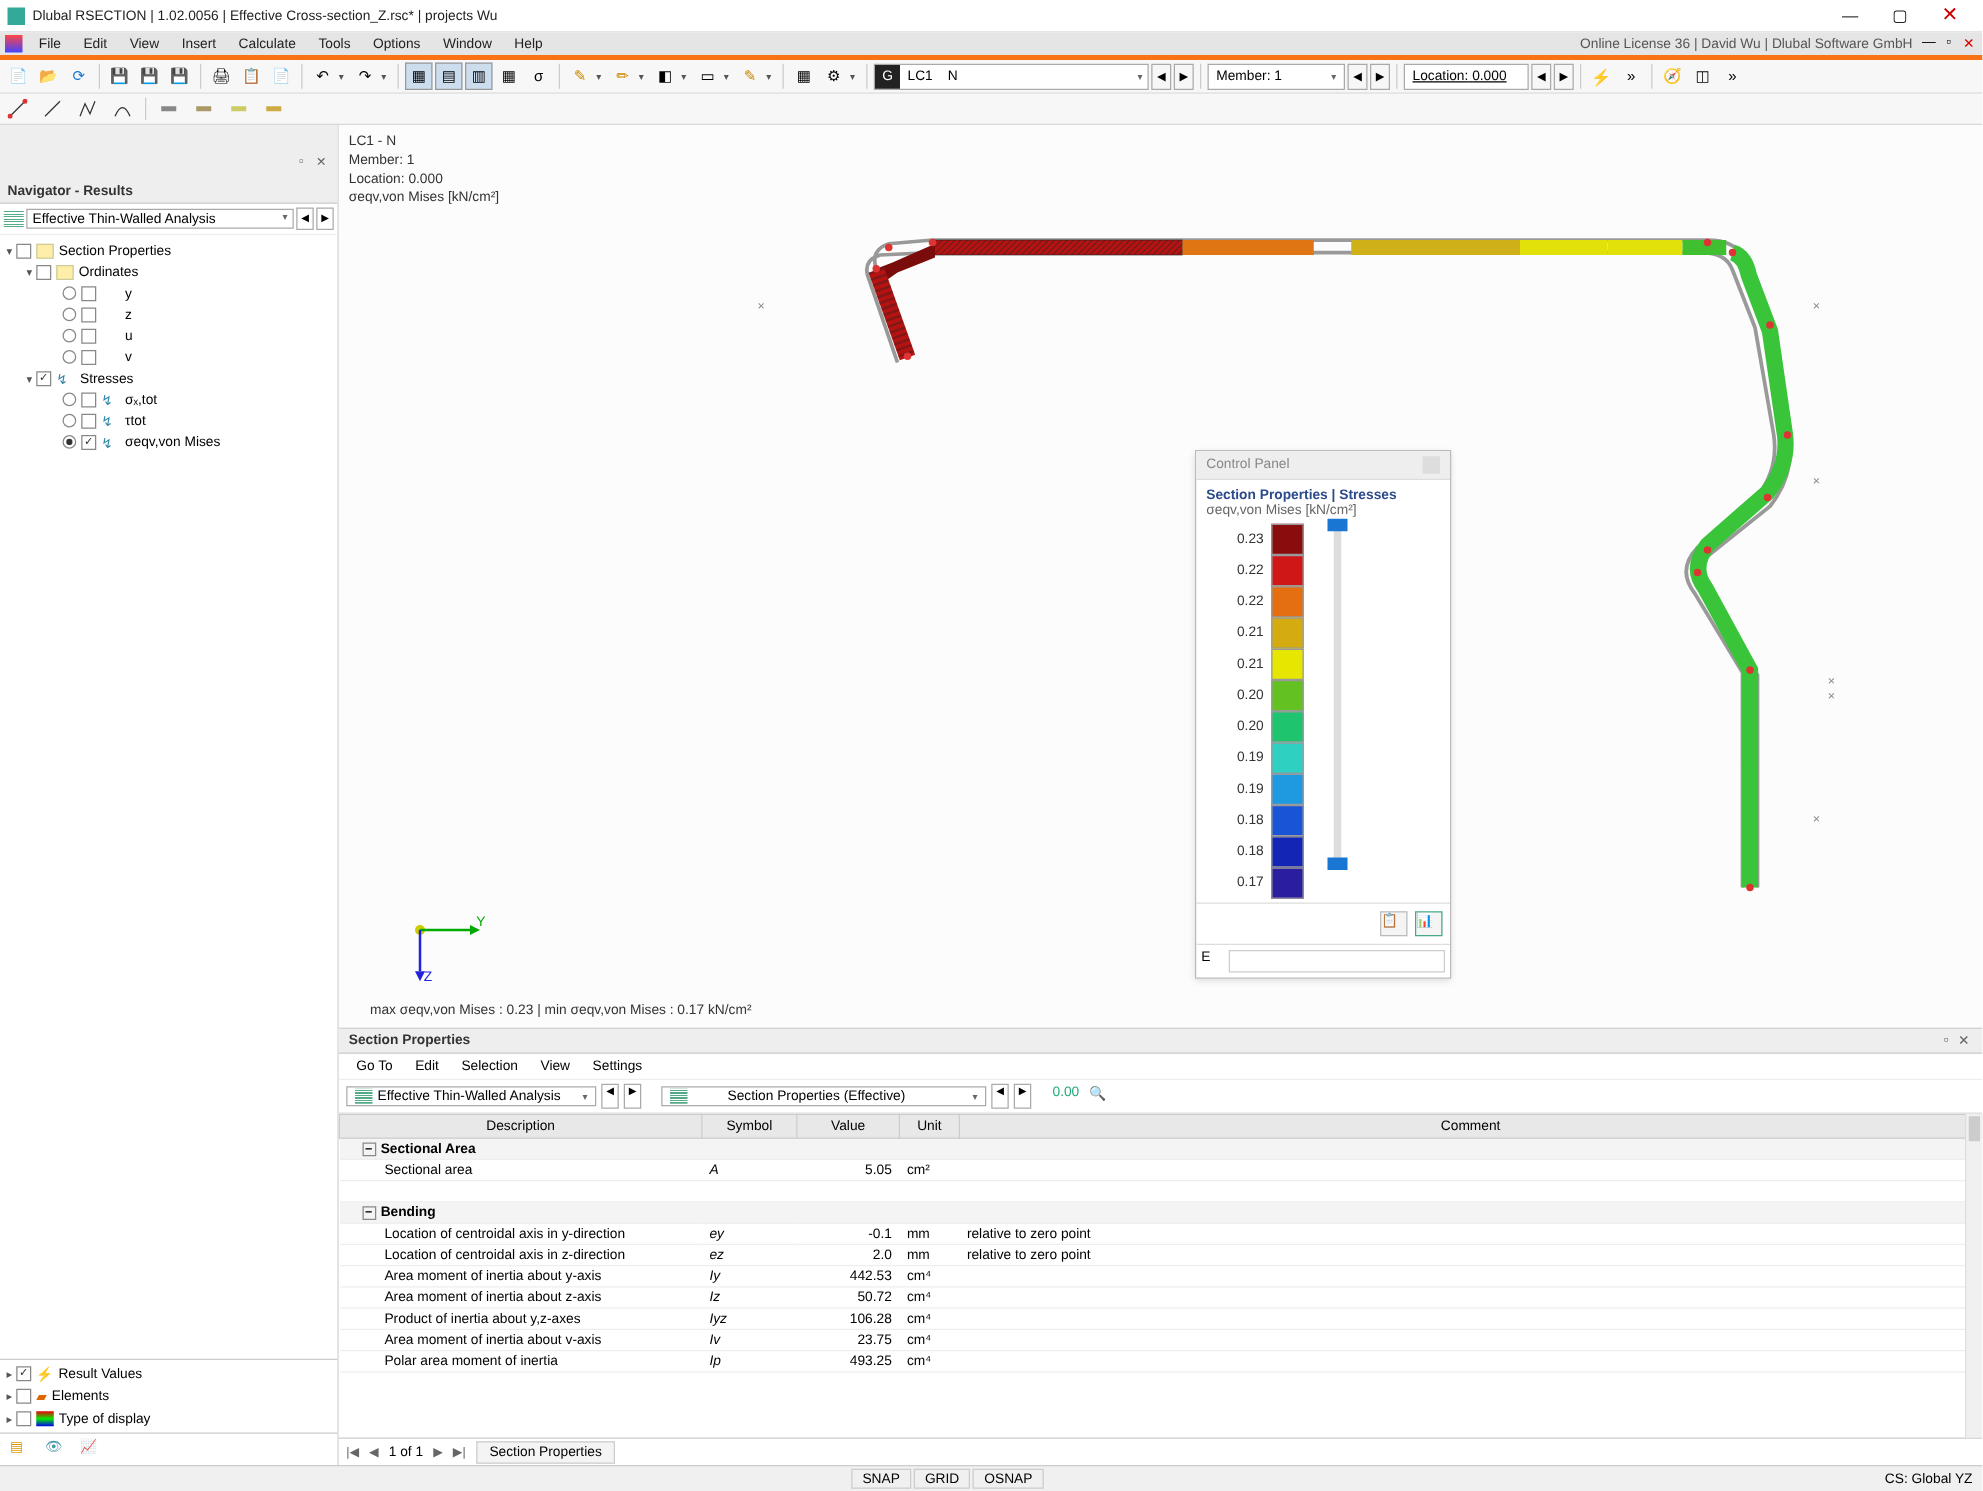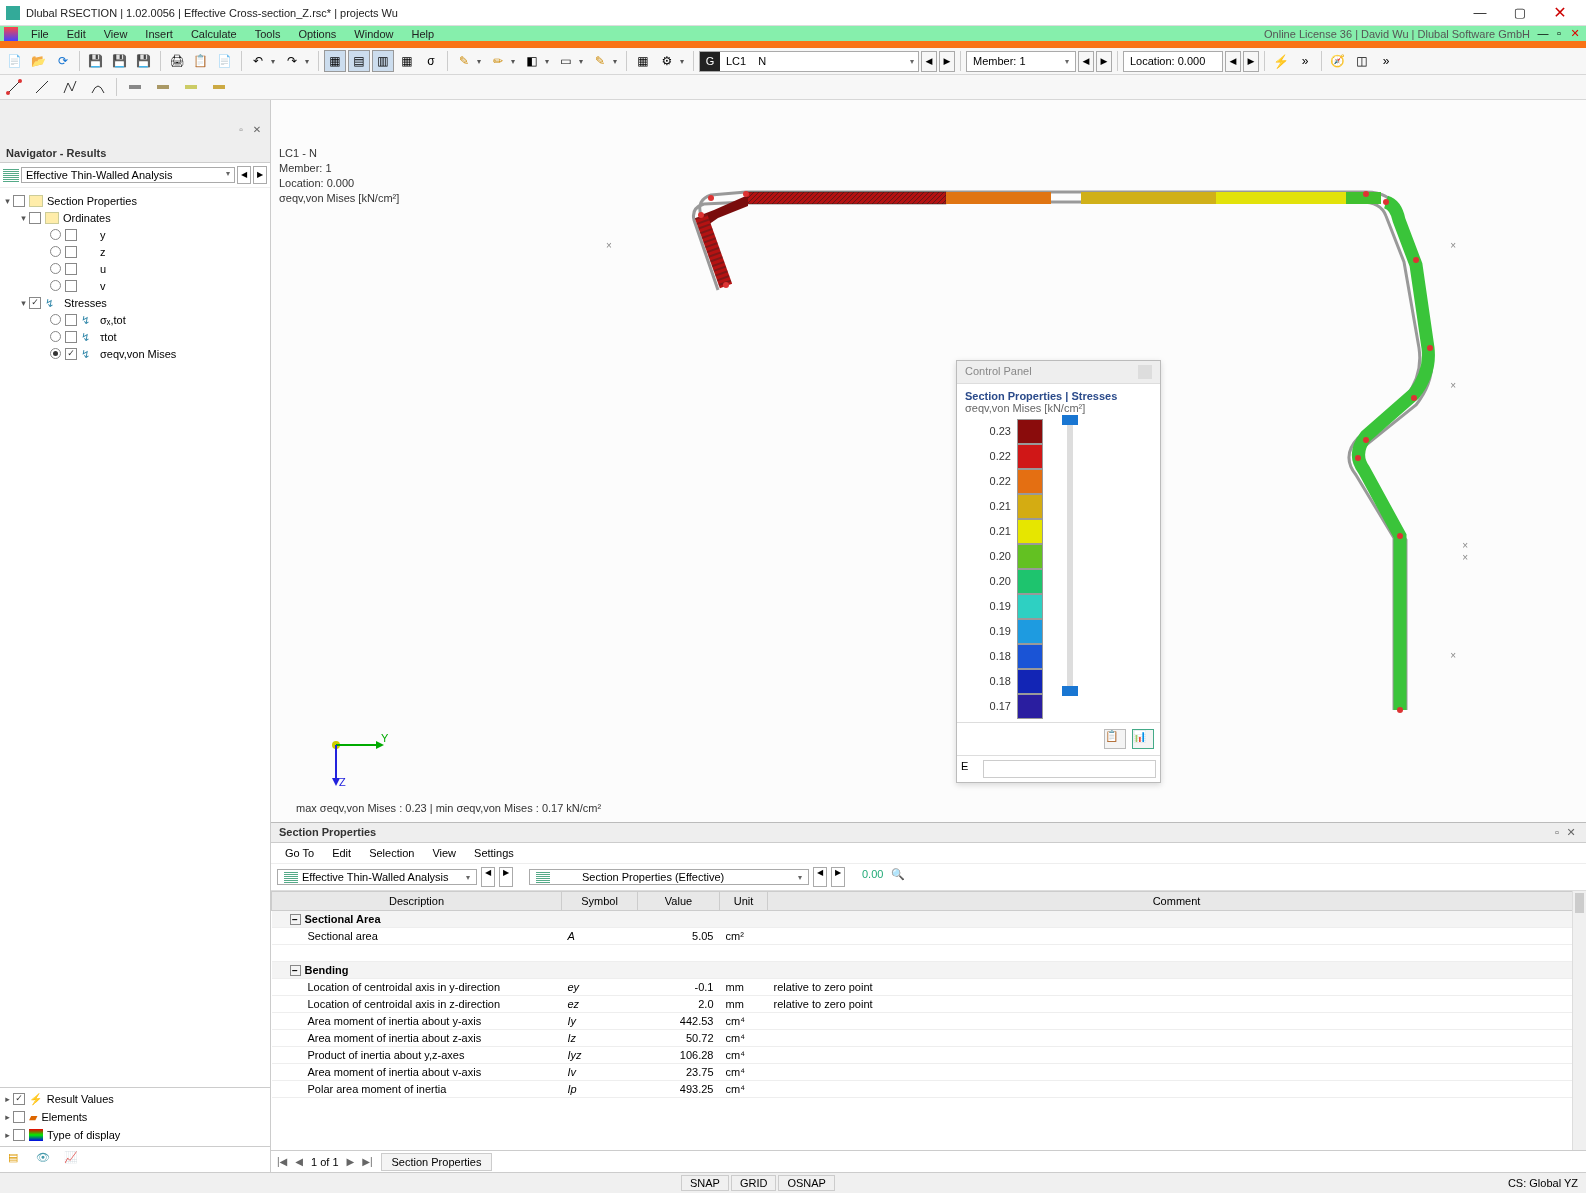--- a/index.html
+++ b/index.html
@@ -7,38 +7,38 @@
 
 
 .titlebar { height: 26px; background: #fff; border-bottom: 1px solid #ddd; display: flex; align-items: center; padding: 0 6px; }
 .titlebar .app-icon { width: 14px; height: 14px; background: #3a9; margin-right: 6px; }
 .titlebar .title { flex: 1; color: #222; }
 .window-controls { display: flex; }
 .window-controls .wbtn { width: 40px; height: 24px; text-align: center; line-height: 24px; color: #222; font-size: 13px; }
 .window-controls .wbtn.close { color: #c00; font-size: 16px; }
 
 
-.menubar { height: 22px; background: #86efac; display: flex; align-items: center; padding: 0 4px; border-bottom: 7px solid #f97316; }
+.menubar { height: 22px; background: #e5e5e5; display: flex; align-items: center; padding: 0 4px; border-bottom: 4px solid #f97316; }
 .menubar .mitem { padding: 2px 9px; color: #222; }
 .menubar .license { margin-left: auto; color: #555; margin-right: 6px; }
 .menubar .mini-controls { display: flex; gap: 2px; }
 .menubar .mini-controls .mc { width: 14px; height: 14px; text-align: center; }
 
 
 .toolbar { height: 27px; background: #f7f7f7; border-bottom: 1px solid #d7d7d7; display: flex; align-items: center; padding: 0 4px; gap: 2px; }
 .toolbar .tbtn { width: 22px; height: 22px; border: 1px solid transparent; display: flex; align-items: center; justify-content: center; background: #f7f7f7; font-size: 12px; }
 .toolbar .dd { width: 8px; font-size: 8px; color: #555; }
 .toolbar .sep { width: 1px; height: 20px; background: #ccc; margin: 0 3px; }
 .toolbar .lc-box { display: flex; align-items: center; border: 1px solid #aaa; height: 21px; width: 220px; background: #fff; }
 .toolbar .lc-box .g { background: #222; color: #fff; width: 20px; text-align: center; line-height: 19px; }
 .toolbar .lc-box .lc-label { padding: 0 6px; }
 .toolbar .nav-arrow { width: 16px; height: 21px; border: 1px solid #aaa; text-align: center; line-height: 19px; font-size: 9px; }
 .toolbar .member-box, .toolbar .loc-box { border: 1px solid #aaa; height: 21px; padding: 0 6px; display: flex; align-items: center; background: #fff; }
 .toolbar .member-box { width: 110px; justify-content: flex-end; }
-.toolbar .loc-box { width: 100px; }
+.toolbar .loc-box { width: 100px; text-decoration: underline; }
 .toolbar .red-bolt { color: #d00; font-weight: bold; font-size: 13px; }
 
 
 .toolbar2 { height: 25px; background: #f7f7f7; border-bottom: 1px solid #d7d7d7; display: flex; align-items: center; padding: 0 4px; gap: 8px; }
 .toolbar2 .t2btn { width: 20px; height: 20px; display: flex; align-items: center; justify-content: center; }
 
 
 .main-area { position: absolute; top: 100px; bottom: 21px; left: 0; right: 0; display: flex; }
 
 
@@ -60,21 +60,21 @@
 .tree-row .folder-icon { width: 14px; height: 12px; background: #ffedaa; border: 1px solid #cc9; margin-right: 4px; }
 .tree-row .sym-icon { width: 16px; height: 12px; margin-right: 3px; display: inline-block; }
 .nav-bottom { border-top: 1px solid #ccc; padding: 2px; }
 .nav-bottom .tree-row { height: 18px; }
 .nav-footer { border-top: 1px solid #ccc; height: 26px; display: flex; align-items: center; gap: 10px; padding: 0 8px; }
 .nav-footer .nfbtn { width: 18px; height: 18px; }
 
 
 .workarea { flex: 1; display: flex; flex-direction: column; position: relative; }
 .viewport { flex: 1; position: relative; background: #fcfcfc; overflow: hidden; }
-.viewport .info-box { position: absolute; top: 6px; left: 8px; color: #333; line-height: 15px; margin-top: 40px; }
+.viewport .info-box { position: absolute; top: 6px; left: 8px; color: #333; line-height: 15px; }
 .viewport .summary { position: absolute; bottom: 8px; left: 8px; color: #333; padding-left: 17px; }
 .viewport .cross-xs { position: absolute; color: #888; font-size: 10px; }
 .viewport .axis { position: absolute; left: 50px; bottom: 30px; }
 .viewport .axis svg { overflow: visible; }
 
 
 .section-svg { position: absolute; top: 20px; right: 40px; }
 
 
 .ctrl-panel { position: absolute; top: 260px; left: 685px; width: 205px; background: #fff; border: 1px solid #bbb; box-shadow: 0 2px 6px rgba(0,0,0,.15); }
@@ -99,21 +99,21 @@
 .sec-props { height: 350px; border-top: 1px solid #bbb; background: #fff; display: flex; flex-direction: column; }
 .sp-header { background: #eee; padding: 3px 8px; display: flex; border-bottom: 1px solid #ccc; }
 .sp-header .sp-title { font-weight: bold; color: #333; flex: 1; }
 .sp-header .sp-btn { width: 14px; text-align: center; color: #666; }
 .sp-menubar { display: flex; padding: 2px 6px; gap: 2px; border-bottom: 1px solid #eee; }
 .sp-menubar .spm { padding: 2px 8px; }
 .sp-toolbar { display: flex; padding: 3px 6px; gap: 4px; align-items: center; border-bottom: 1px solid #ddd; }
 .sp-toolbar .sp-sel { border: 1px solid #aaa; padding: 1px 6px; display: flex; align-items: center; gap: 4px; background: #fff; }
 .sp-toolbar .sp-sel .icon { width: 14px; height: 12px; background: repeating-linear-gradient(0deg,#5a8,#5a8 1px,#fff 1px,#fff 2px); }
 .sp-toolbar .sp-sel.wide1 { width: 200px; }
-.sp-toolbar .sp-sel.wide2 { width: 280px; gap: 32px; }
+.sp-toolbar .sp-sel.wide2 { width: 260px; gap: 32px; }
 .sp-toolbar .arrow-btn { width: 14px; height: 20px; border: 1px solid #aaa; text-align: center; font-size: 8px; }
 .sp-toolbar .sp-ibtn { width: 22px; height: 20px; border: 1px solid transparent; text-align: center; }
 
 .sp-table { flex: 1; overflow: auto; }
 .sp-table table { width: 100%; border-collapse: collapse; }
 .sp-table th { background: #e8e8e8; border: 1px solid #ccc; padding: 3px 6px; font-weight: normal; }
 .sp-table td { border-bottom: 1px solid #eee; padding: 2px 6px; height: 16px; }
 .sp-table td.desc { padding-left: 36px; }
 .sp-table td.sym { font-style: italic; text-align: left; }
 .sp-table td.val { text-align: right; }

